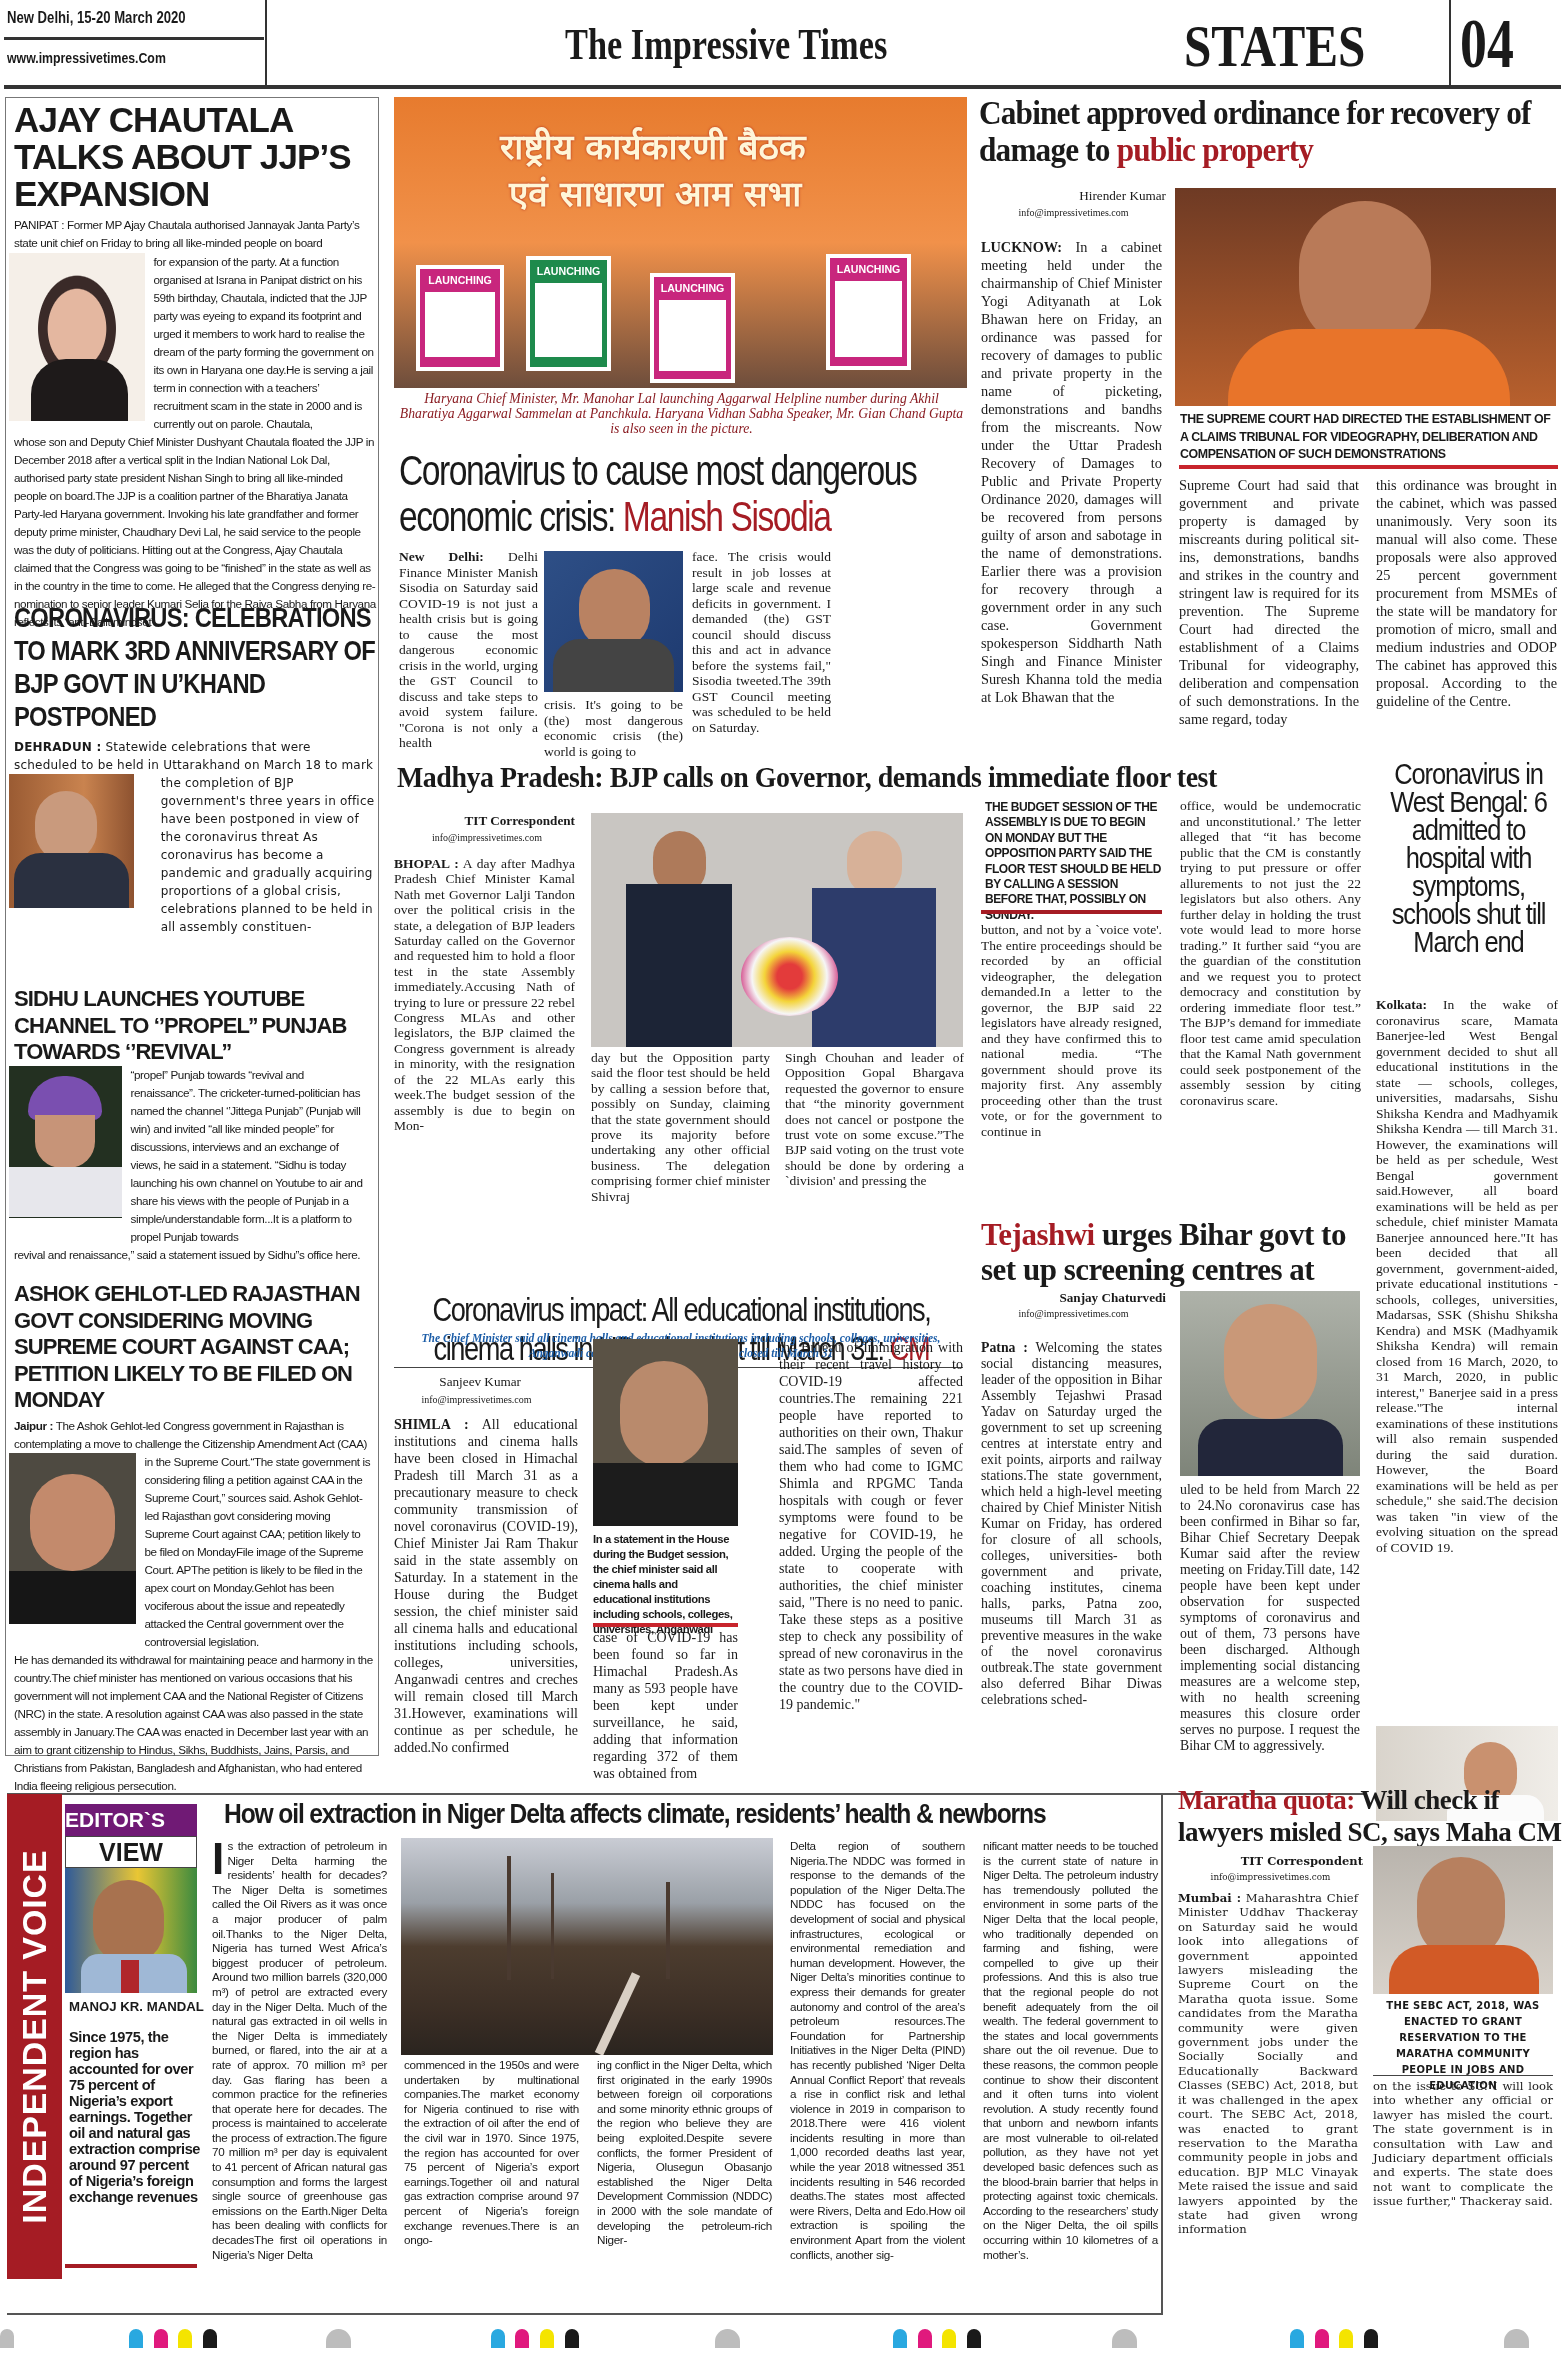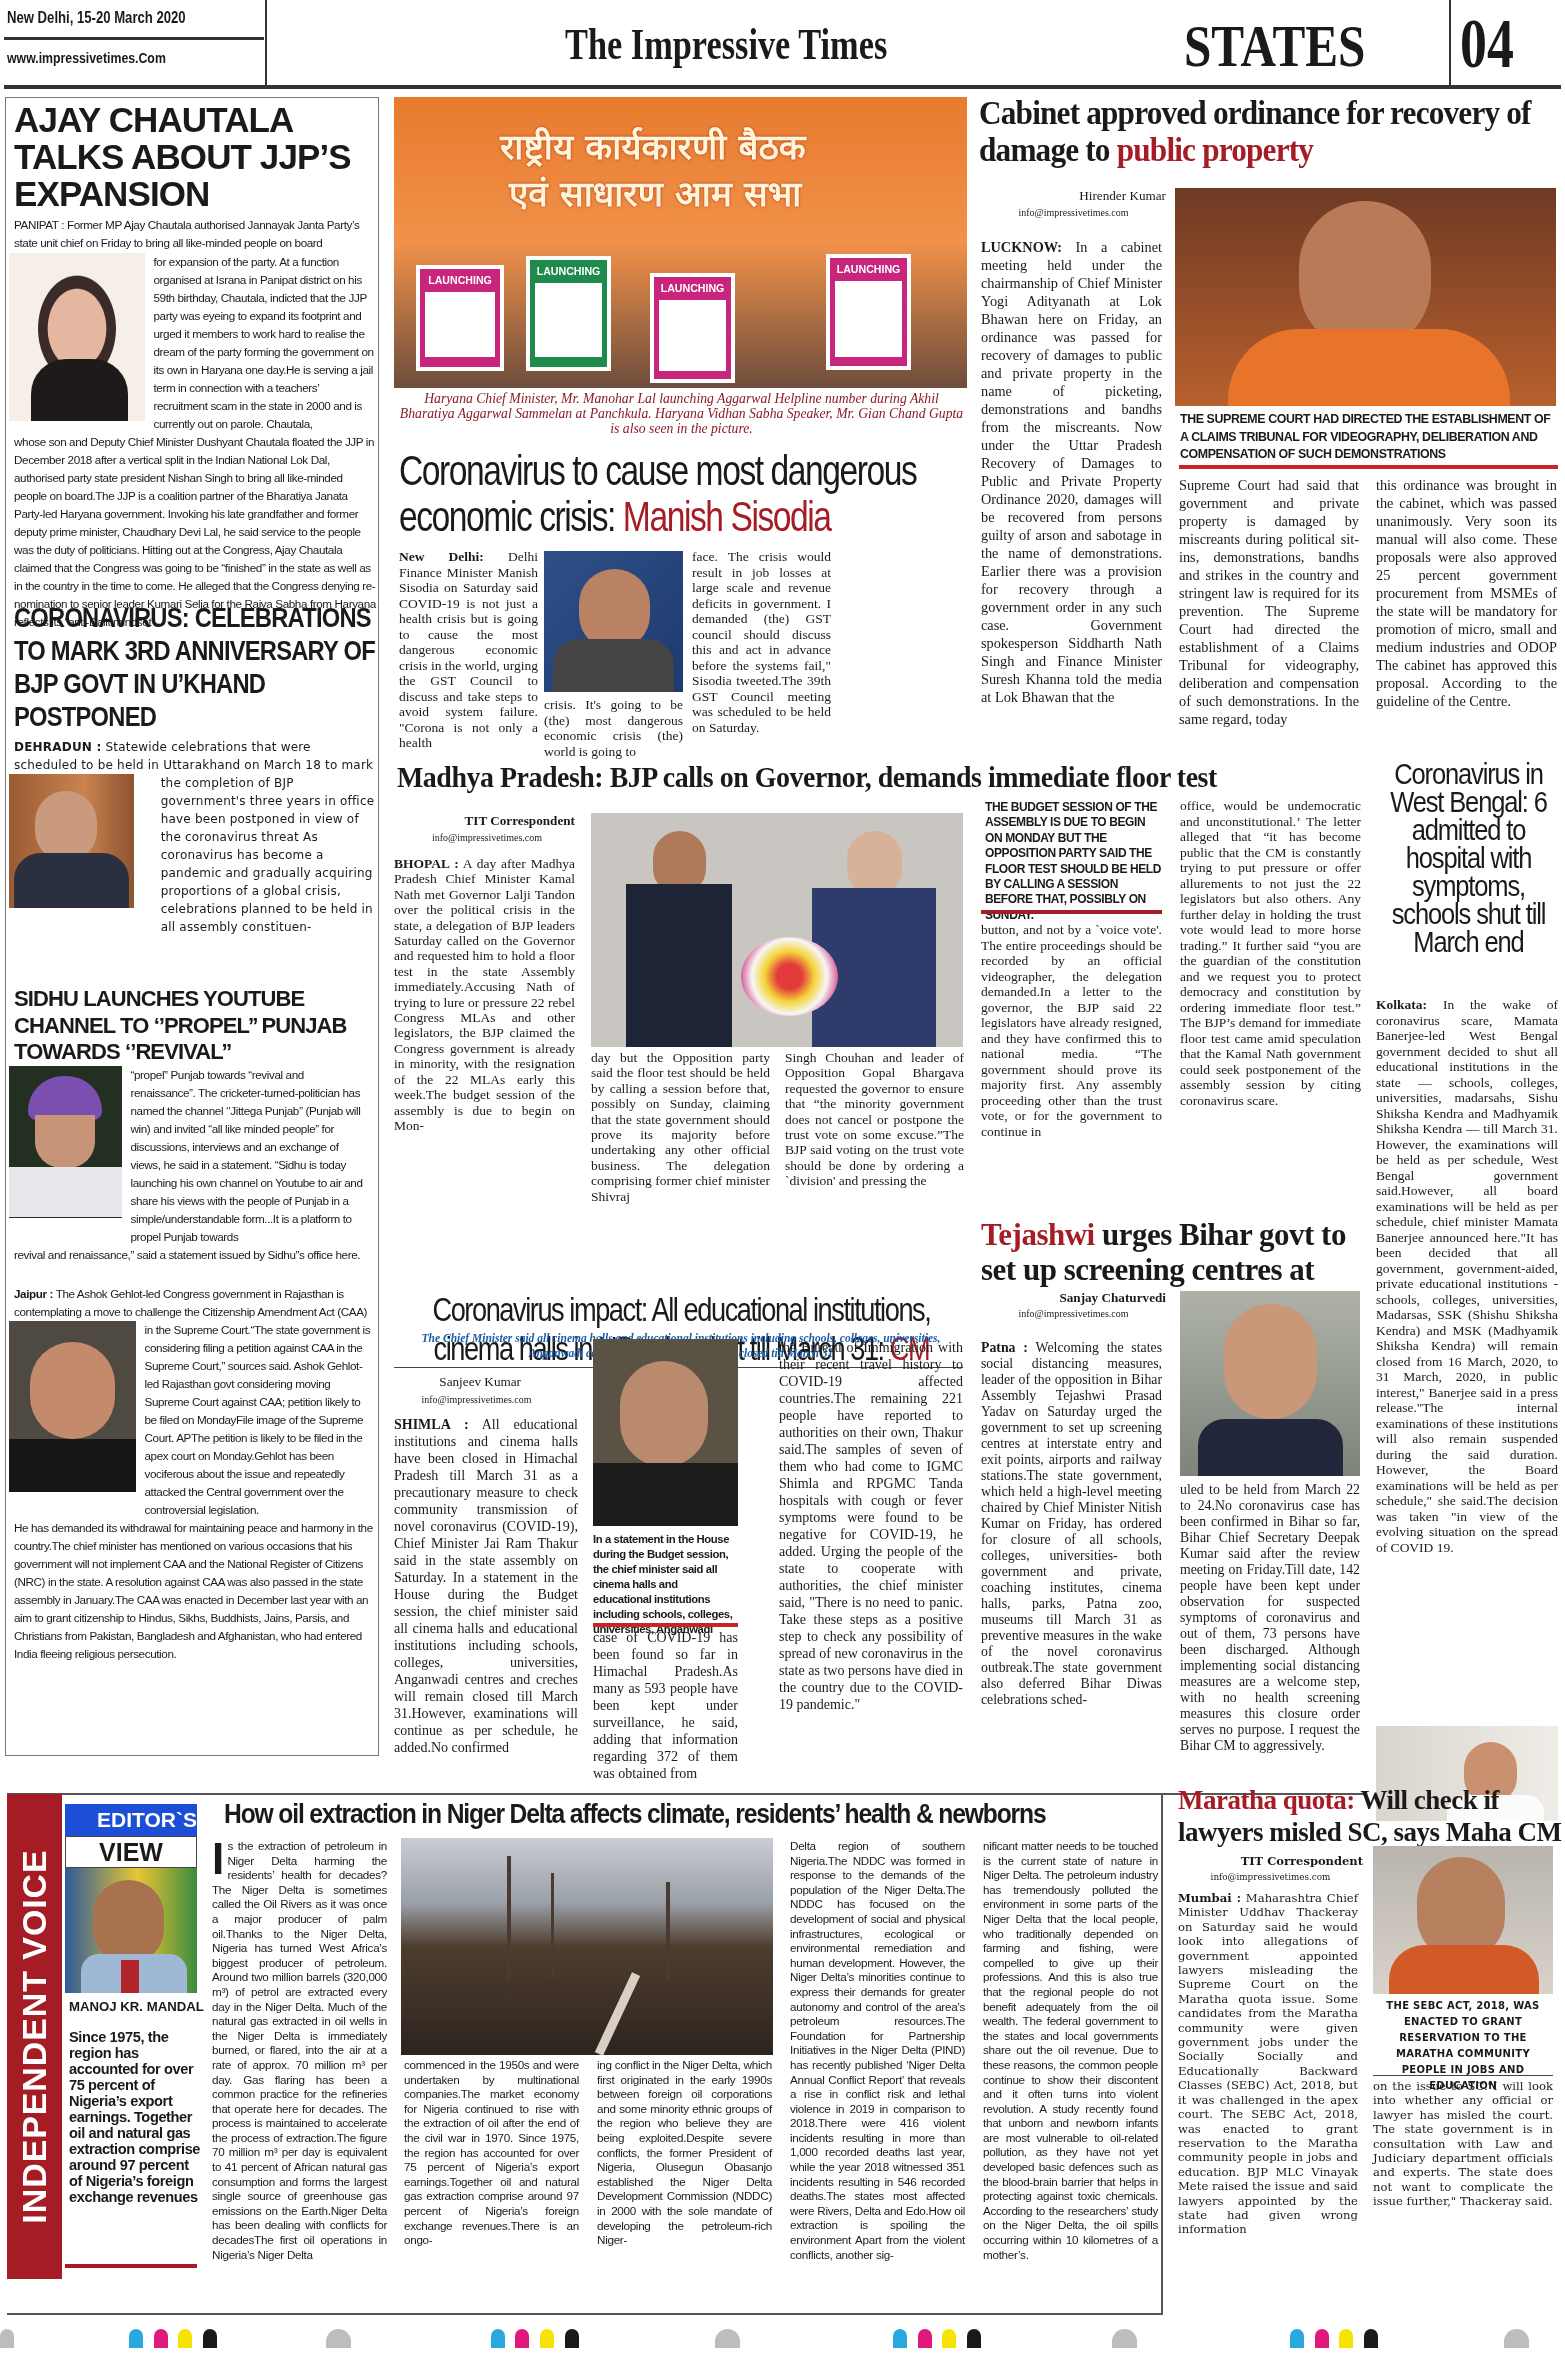--- a/index.html
+++ b/index.html
@@ -98,20 +98,21 @@
       <div style="position:absolute; left:19.4px; top:10.6px; width:74px; height:44px; border-radius:35px 35px 8.8px 8.8px; background:#7a4fb0;"></div>
       <div style="position:absolute; left:26.5px; top:49px; width:60px; height:53px; border-radius:0 0 26.5px 26.5px; background:#c79478;"></div>
       <div style="position:absolute; left:0; top:101px; width:113px; height:50px; background:#e7e7ec;"></div>
     </div>
     <div class="lbody" style="width:240px;">“propel” Punjab towards “revival and renaissance”. The cricketer-turned-politician has named the channel ‘’Jittega Punjab’’ (Punjab will win) and invited “all like minded people” for discussions, interviews and an exchange of views, he said in a statement. “Sidhu is today launching his own channel on Youtube to air and share his views with the people of Punjab in a simple/understandable form...It is a platform to propel Punjab towards</div>
   </div>
   <div class="lbody">revival and renaissance,” said a statement issued by Sidhu”s office here.</div>
 </div>
 
 <div class="abs" style="left:14px; top:1281px; width:362px;">
+  <div class="lh" style="font-size:22px; line-height:26.5px;">ASHOK GEHLOT-LED RAJASTHAN GOVT CONSIDERING MOVING SUPREME COURT AGAINST CAA; PETITION LIKELY TO BE FILED ON MONDAY</div>
   <div class="lbody" style="margin-top:3.5px;">
     <b>Jaipur :</b>
     <span>The Ashok Gehlot-led Congress government in Rajasthan is contemplating a move to challenge the Citizenship Amendment Act (CAA)</span>
   </div>
   <div style="display:flex; gap:8.8px;">
     <div class="photo" style="position:relative; width:127px; height:171px; flex:none; margin-left:-5.3px; background:#4e4a41;">
       <div style="position:absolute; left:21px; top:21px; width:85px; height:97px; border-radius:42px; background:#c38a6c;"></div>
       <div style="position:absolute; left:0; top:118px; width:127px; height:53px; background:#161616;"></div>
     </div>
     <div class="lbody" style="width:229px;">in the Supreme Court.“The state government is considering filing a petition against CAA in the Supreme Court,” sources said. Ashok Gehlot-led Rajasthan govt considering moving Supreme Court against CAA; petition likely to be filed on MondayFile image of the Supreme Court. APThe petition is likely to be filed in the apex court on Monday.Gehlot has been vociferous about the issue and repeatedly attacked the Central government over the controversial legislation.</div>
@@ -242,21 +243,21 @@
   <div class="abs" style="left:17.6px; top:128px; width:145px; height:57px; background:#22263a; border-radius:26.5px 26.5px 0 0;"></div>
 </div>
 <div class="abs just body-s" style="left:1180px; top:1482px; width:180px; font-size:13.8px; line-height:16px;">uled to be held from March 22 to 24.No coronavirus case has been confirmed in Bihar so far, Bihar Chief Secretary Deepak Kumar said after the review meeting on Friday.Till date, 142 people have been kept under observation for suspected symptoms of coronavirus and out of them, 73 persons have been discharged. Although implementing social distancing measures are a welcome step, with no health screening measures this closure order serves no purpose. I request the Bihar CM to aggressively.</div>
 
 <div class="abs bottom-rule" style="top:1793px;"></div>
 <div id="iv-band" class="abs"></div>
 <div id="iv-text" class="abs">
     <span>INDEPENDENT VOICE</span>
   </div>
 
-<div class="abs" style="left:65px; top:1804px; width:132px; height:32px; background:#1d4ed8; color:#fff; text-align:right; font-family:'Liberation Sans',sans-serif; font-weight:bold; font-size:21px; line-height:32px;">
+<div class="abs" style="left:65px; top:1804px; width:132px; height:32px; background:#701a75; color:#fff; text-align:left; font-family:'Liberation Sans',sans-serif; font-weight:bold; font-size:21px; line-height:32px;">
   <span>EDITOR`S</span>
 </div>
 <div class="abs" style="left:65px; top:1836px; width:132px; height:32px; border:0.9px solid #444; text-align:center; font-family:'Liberation Sans',sans-serif; font-weight:bold; font-size:25px; line-height:30px;">VIEW</div>
 <div class="photo" style="left:65px; top:1868px; width:132px; height:125px; background: linear-gradient(90deg, #2e5a9a, #e9c634 55%, #3c8a3f);">
   <div class="abs" style="left:28px; top:12.4px; width:71px; height:84px; border-radius:35px; background:#a8724f;"></div>
   <div class="abs" style="left:16px; top:86px; width:106px; height:39px; background:#9fb8d6; border-radius:17.6px 17.6px 0 0;"></div>
   <div class="abs" style="left:56px; top:92px; width:17.6px; height:34px; background:#b0262a;"></div>
 </div>
 <div class="abs" style="left:69px; top:1999px; font-family:'Liberation Sans',sans-serif; font-weight:bold; font-size:13.2px;">MANOJ KR. MANDAL</div>
 <div class="abs" style="left:69px; top:2029px; width:132px; font-family:'Liberation Sans',sans-serif; font-weight:bold; font-size:14.6px; line-height:16px; letter-spacing:-0.4px;">Since 1975, the region has accounted for over 75 percent of Nigeria’s export earnings. Together oil and natural gas extraction comprise around 97 percent of Nigeria’s foreign exchange revenues</div>

